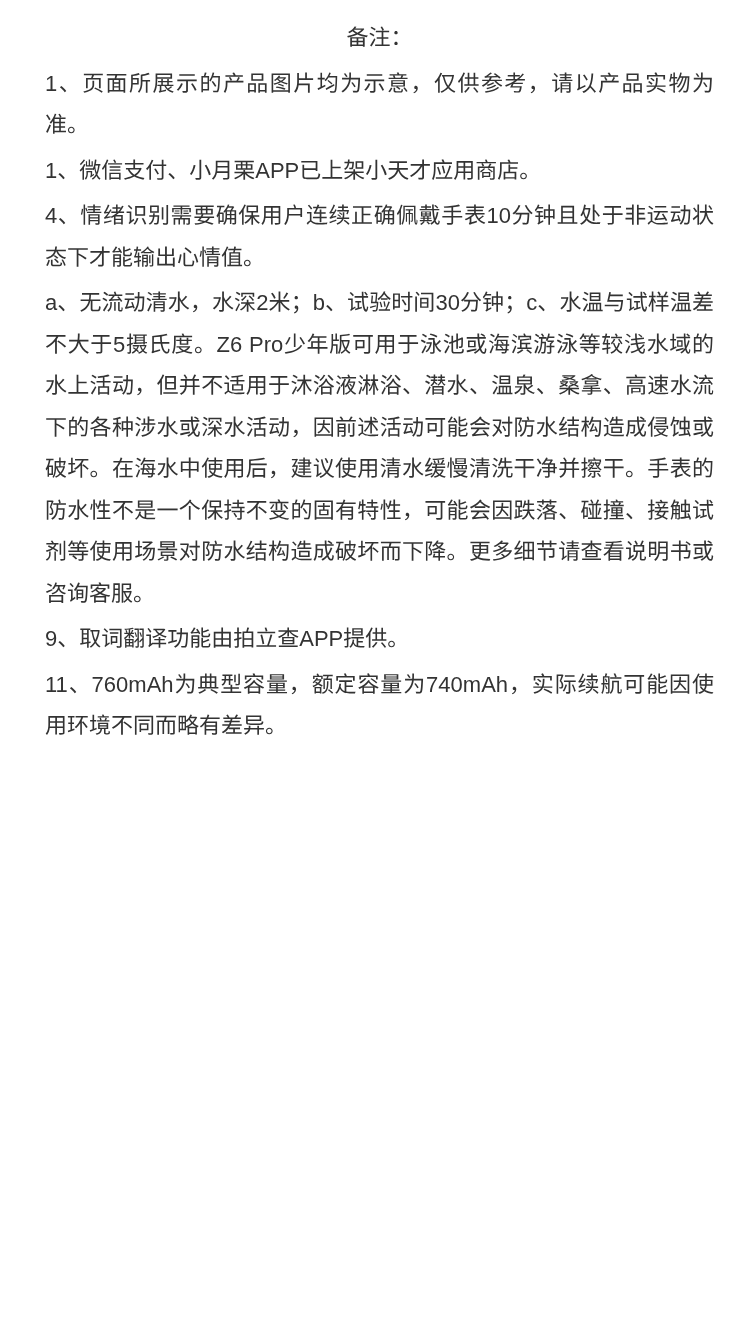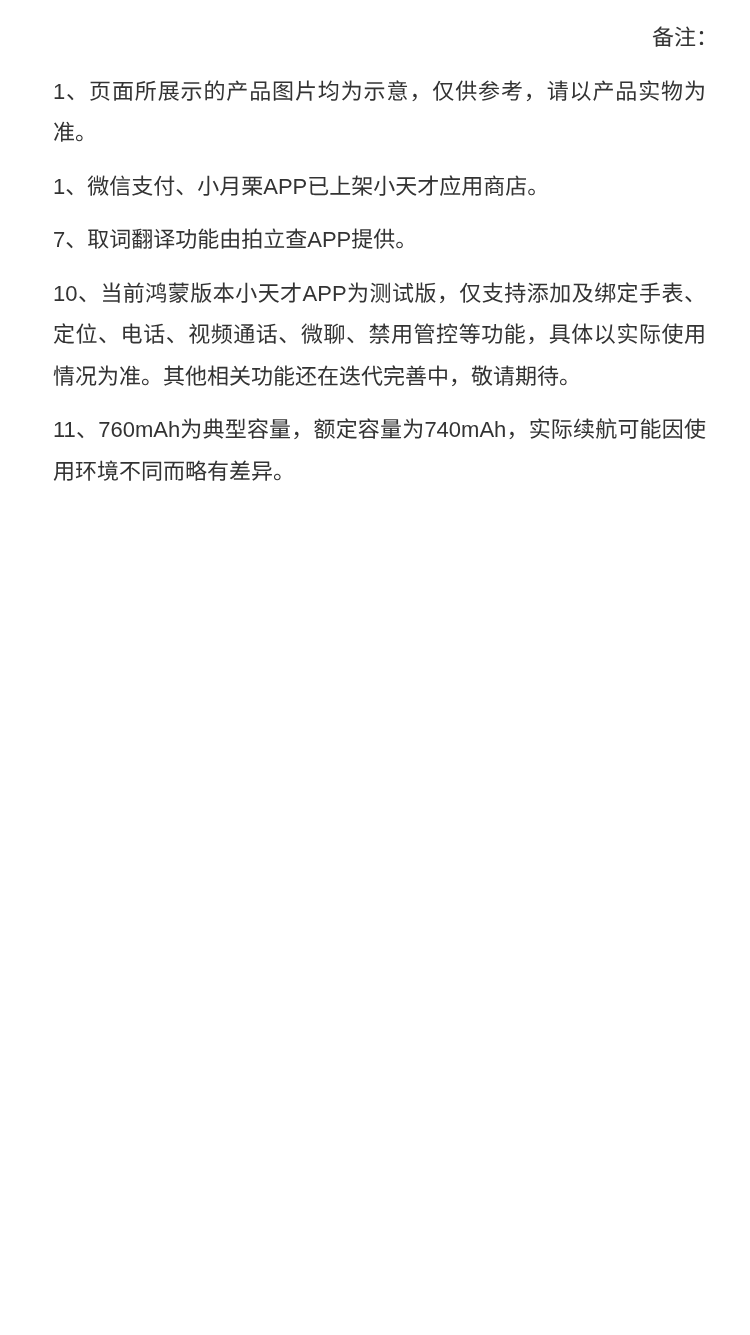--- a/index.html
+++ b/index.html
@@ -23,31 +23,32 @@
     color: #333333;
     text-align: justify;
     letter-spacing: 0;
   }
   .remarks h1.title {
     margin: 0;
     padding: 0;
     font-size: 22px;
     font-weight: 400;
     line-height: 41.5px;
-    text-align: right;
+    text-align: center;
   }
   .remarks p.note {
-    margin: 12px;
+    margin: 4px;
     padding: 0;
     word-break: break-word;
   }
 </style>
 </head>
 <body style="background: rgb(255, 255, 255);">
 
 <main class="remarks" style="color: rgb(51, 51, 51);">
   <h1 class="title">备注：</h1>
   <p class="note">1、页面所展示的产品图片均为示意，仅供参考，请以产品实物为准。</p>
   <p class="note">1、微信支付、小月栗APP已上架小天才应用商店。</p>
-  <p class="note">7、取词翻译功能由拍立查APP提供。</p>
-  <p class="note">10、当前鸿蒙版本小天才APP为测试版，仅支持添加及绑定手表、定位、电话、视频通话、微聊、禁用管控等功能，具体以实际使用情况为准。其他相关功能还在迭代完善中，敬请期待。</p>
+  <p class="note">4、情绪识别需要确保用户连续正确佩戴手表10分钟且处于非运动状态下才能输出心情值。</p>
+  <p class="note">a、无流动清水，水深2米；b、试验时间30分钟；c、水温与试样温差不大于5摄氏度。Z6 Pro少年版可用于泳池或海滨游泳等较浅水域的水上活动，但并不适用于沐浴液淋浴、潜水、温泉、桑拿、高速水流下的各种涉水或深水活动，因前述活动可能会对防水结构造成侵蚀或破坏。在海水中使用后，建议使用清水缓慢清洗干净并擦干。手表的防水性不是一个保持不变的固有特性，可能会因跌落、碰撞、接触试剂等使用场景对防水结构造成破坏而下降。更多细节请查看说明书或咨询客服。</p>
+  <p class="note">9、取词翻译功能由拍立查APP提供。</p>
   <p class="note">11、760mAh为典型容量，额定容量为740mAh，实际续航可能因使用环境不同而略有差异。</p>
 </main>
 
 </body></html>

